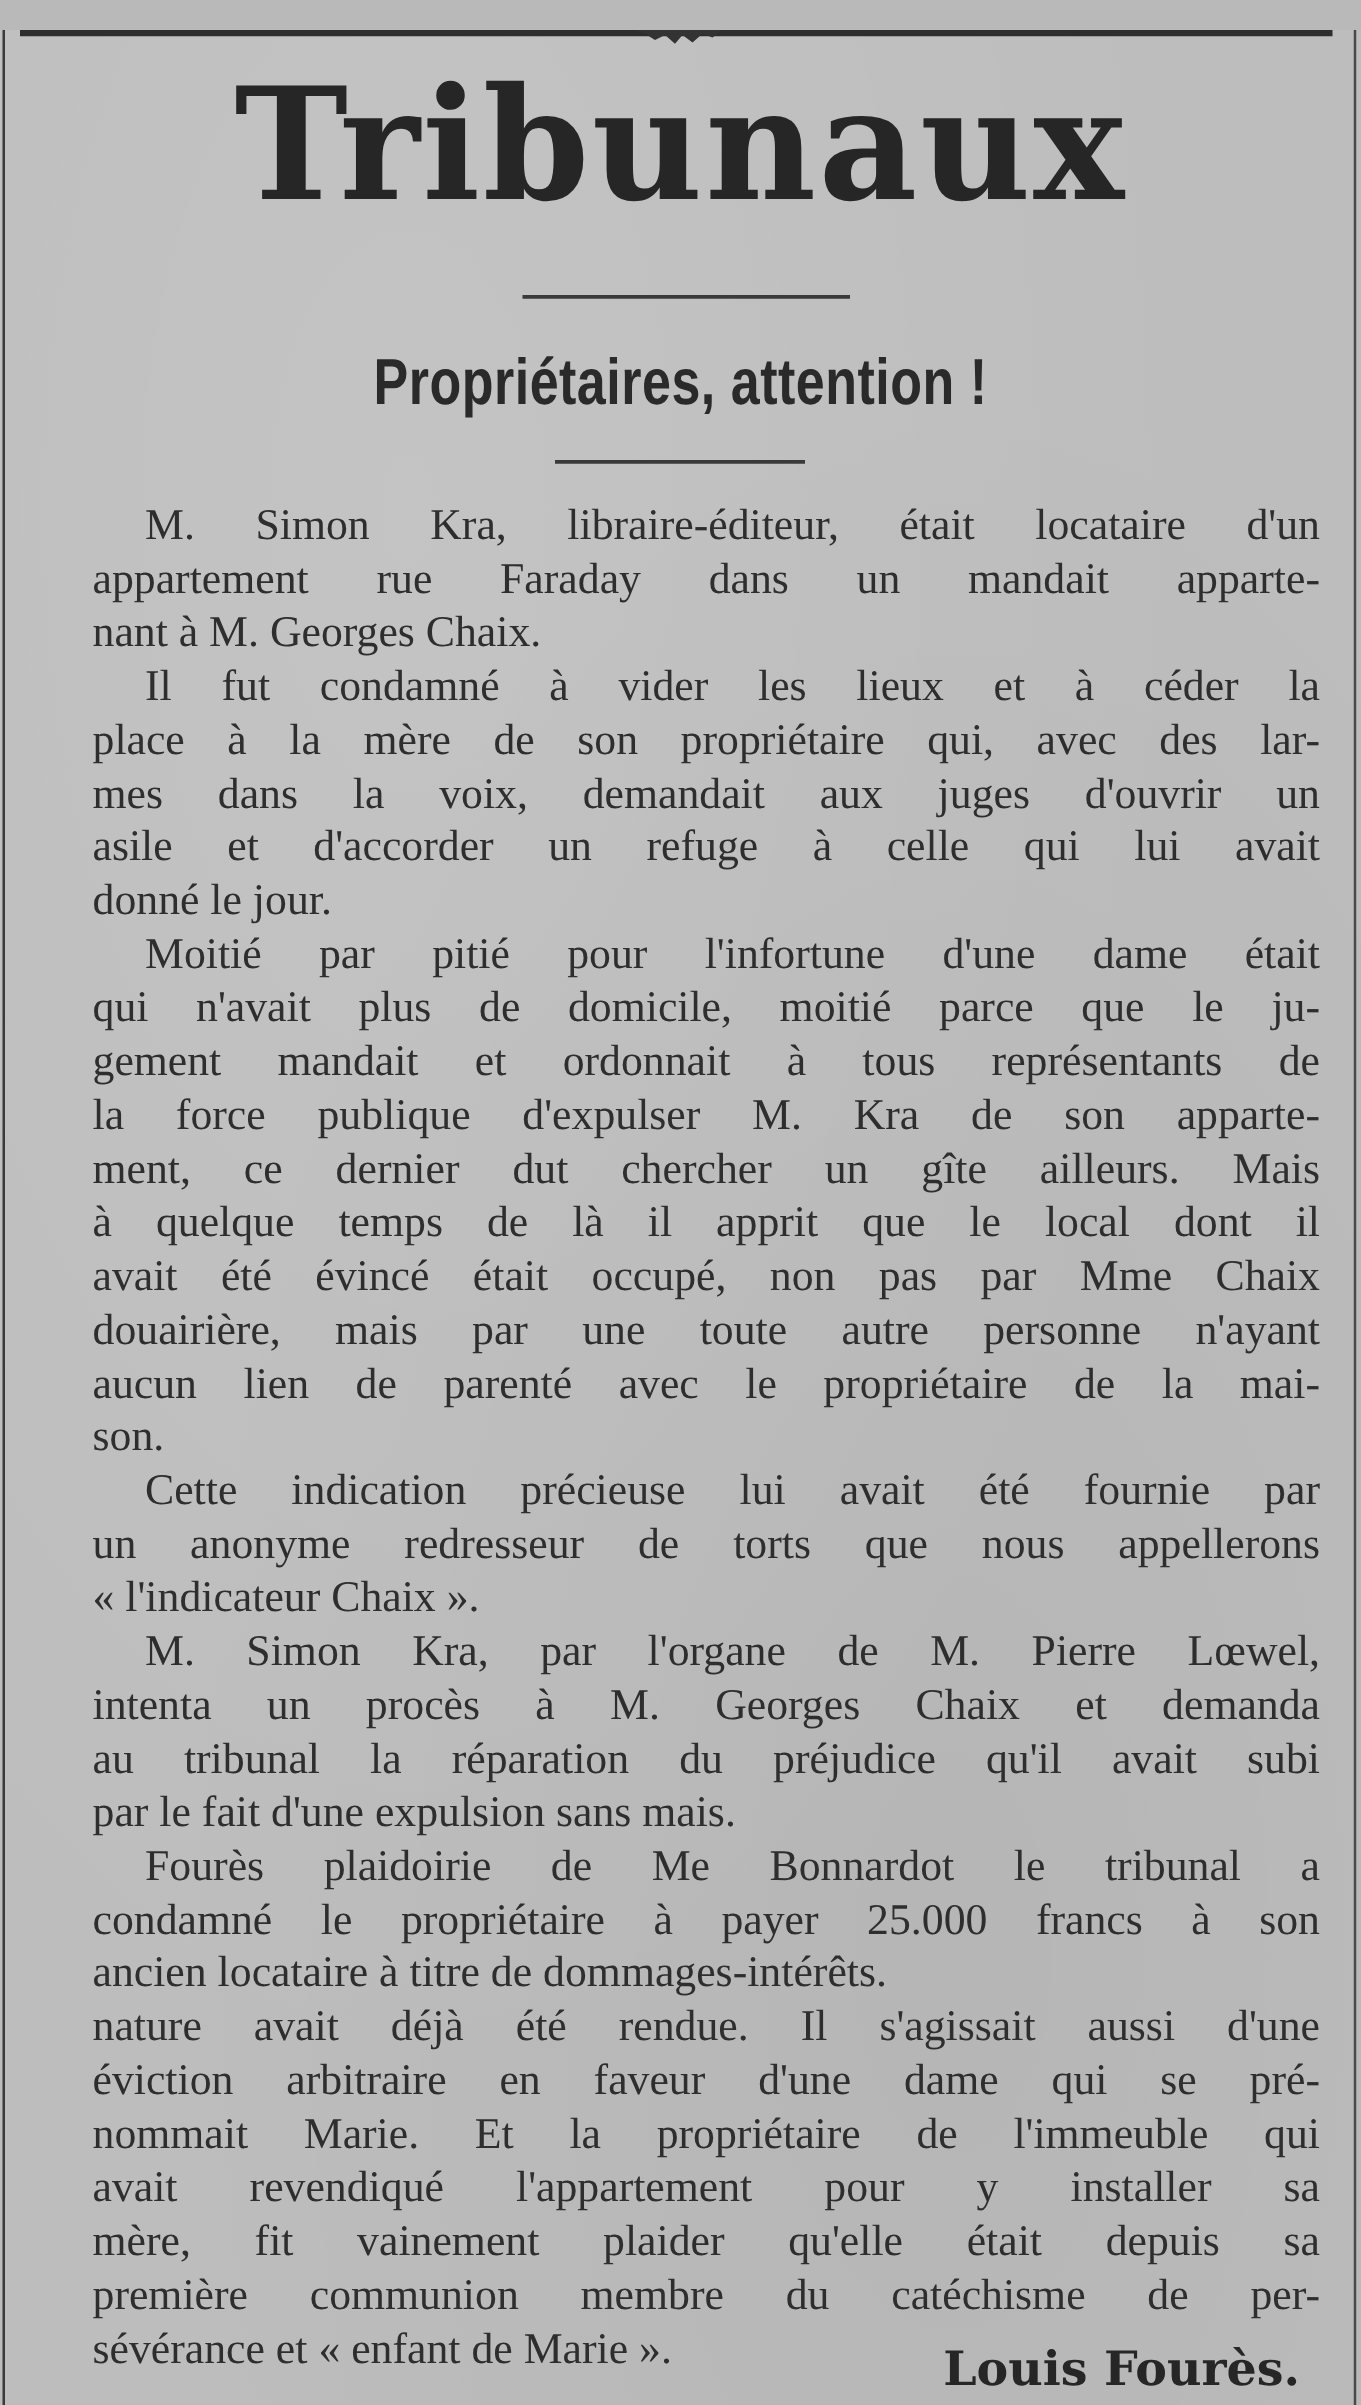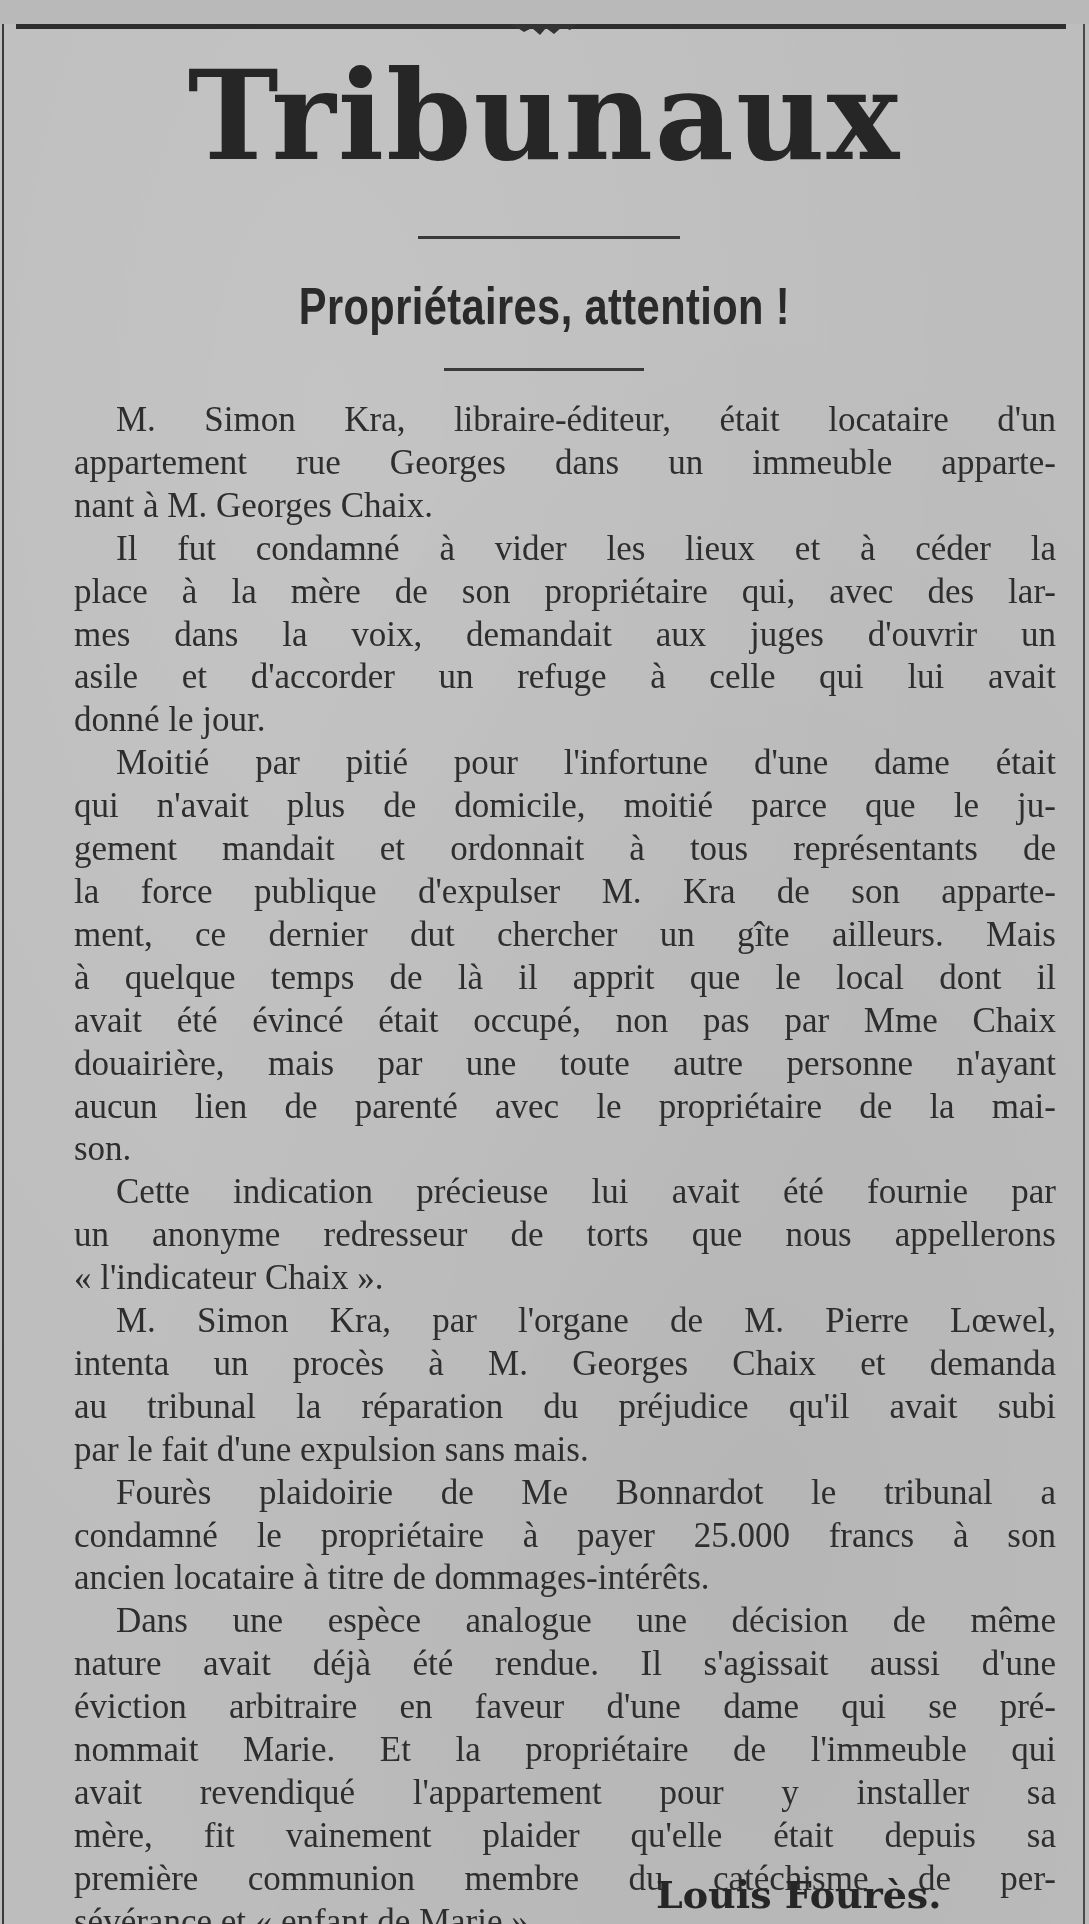--- a/index.html
+++ b/index.html
@@ -98,24 +98,24 @@
     white-space: nowrap;
   }
   .line.last {
     text-align-last: left;
   }
   .line.first {
     padding-left: 42px;
   }
   .signature {
     position: absolute;
-    left: 656px;
+    left: 680px;
     top: 1848px;
     width: 360px;
-    text-align: left;
+    text-align: right;
     font-family: "DejaVu Serif", "Liberation Serif", serif;
     font-weight: bold;
     font-size: 38px;
     color: #262626;
   }
 </style>
 </head>
 <body>
 
 <div class="page">
@@ -127,21 +127,21 @@
   <div class="border-right"></div>
 
   <div class="masthead">Tribunaux</div>
   <div class="rule rule1"></div>
   <div class="subtitle">Propriétaires, attention !</div>
   <div class="rule rule2"></div>
 
   <div class="body-text">
     <div class="para">
       <span class="line first">M. Simon Kra, libraire-éditeur, était locataire d'un</span>
-      <span class="line">appartement rue Georges dans un immeuble apparte-</span>
+      <span class="line">appartement rue Faraday dans un mandait apparte-</span>
       <span class="line last">nant à M. Georges Chaix.</span>
     </div>
     <div class="para">
       <span class="line first">Il fut condamné à vider les lieux et à céder la</span>
       <span class="line">place à la mère de son propriétaire qui, avec des lar-</span>
       <span class="line">mes dans la voix, demandait aux juges d'ouvrir un</span>
       <span class="line">asile et d'accorder un refuge à celle qui lui avait</span>
       <span class="line last">donné le jour.</span>
     </div>
     <div class="para">
@@ -166,21 +166,20 @@
       <span class="line">intenta un procès à M. Georges Chaix et demanda</span>
       <span class="line">au tribunal la réparation du préjudice qu'il avait subi</span>
       <span class="line last">par le fait d'une expulsion sans mais.</span>
     </div>
     <div class="para">
       <span class="line first">Fourès plaidoirie de Me Bonnardot le tribunal a</span>
       <span class="line">condamné le propriétaire à payer 25.000 francs à son</span>
       <span class="line last">ancien locataire à titre de dommages-intérêts.</span>
     </div>
     <div class="para">
-      <span class="line first">Dans une espèce analogue une décision de même</span>
       <span class="line">nature avait déjà été rendue. Il s'agissait aussi d'une</span>
       <span class="line">éviction arbitraire en faveur d'une dame qui se pré-</span>
       <span class="line">nommait Marie. Et la propriétaire de l'immeuble qui</span>
       <span class="line">avait revendiqué l'appartement pour y installer sa</span>
       <span class="line">mère, fit vainement plaider qu'elle était depuis sa</span>
       <span class="line">première communion membre du catéchisme de per-</span>
       <span class="line last">sévérance et « enfant de Marie ».</span>
     </div>
   </div>
 

